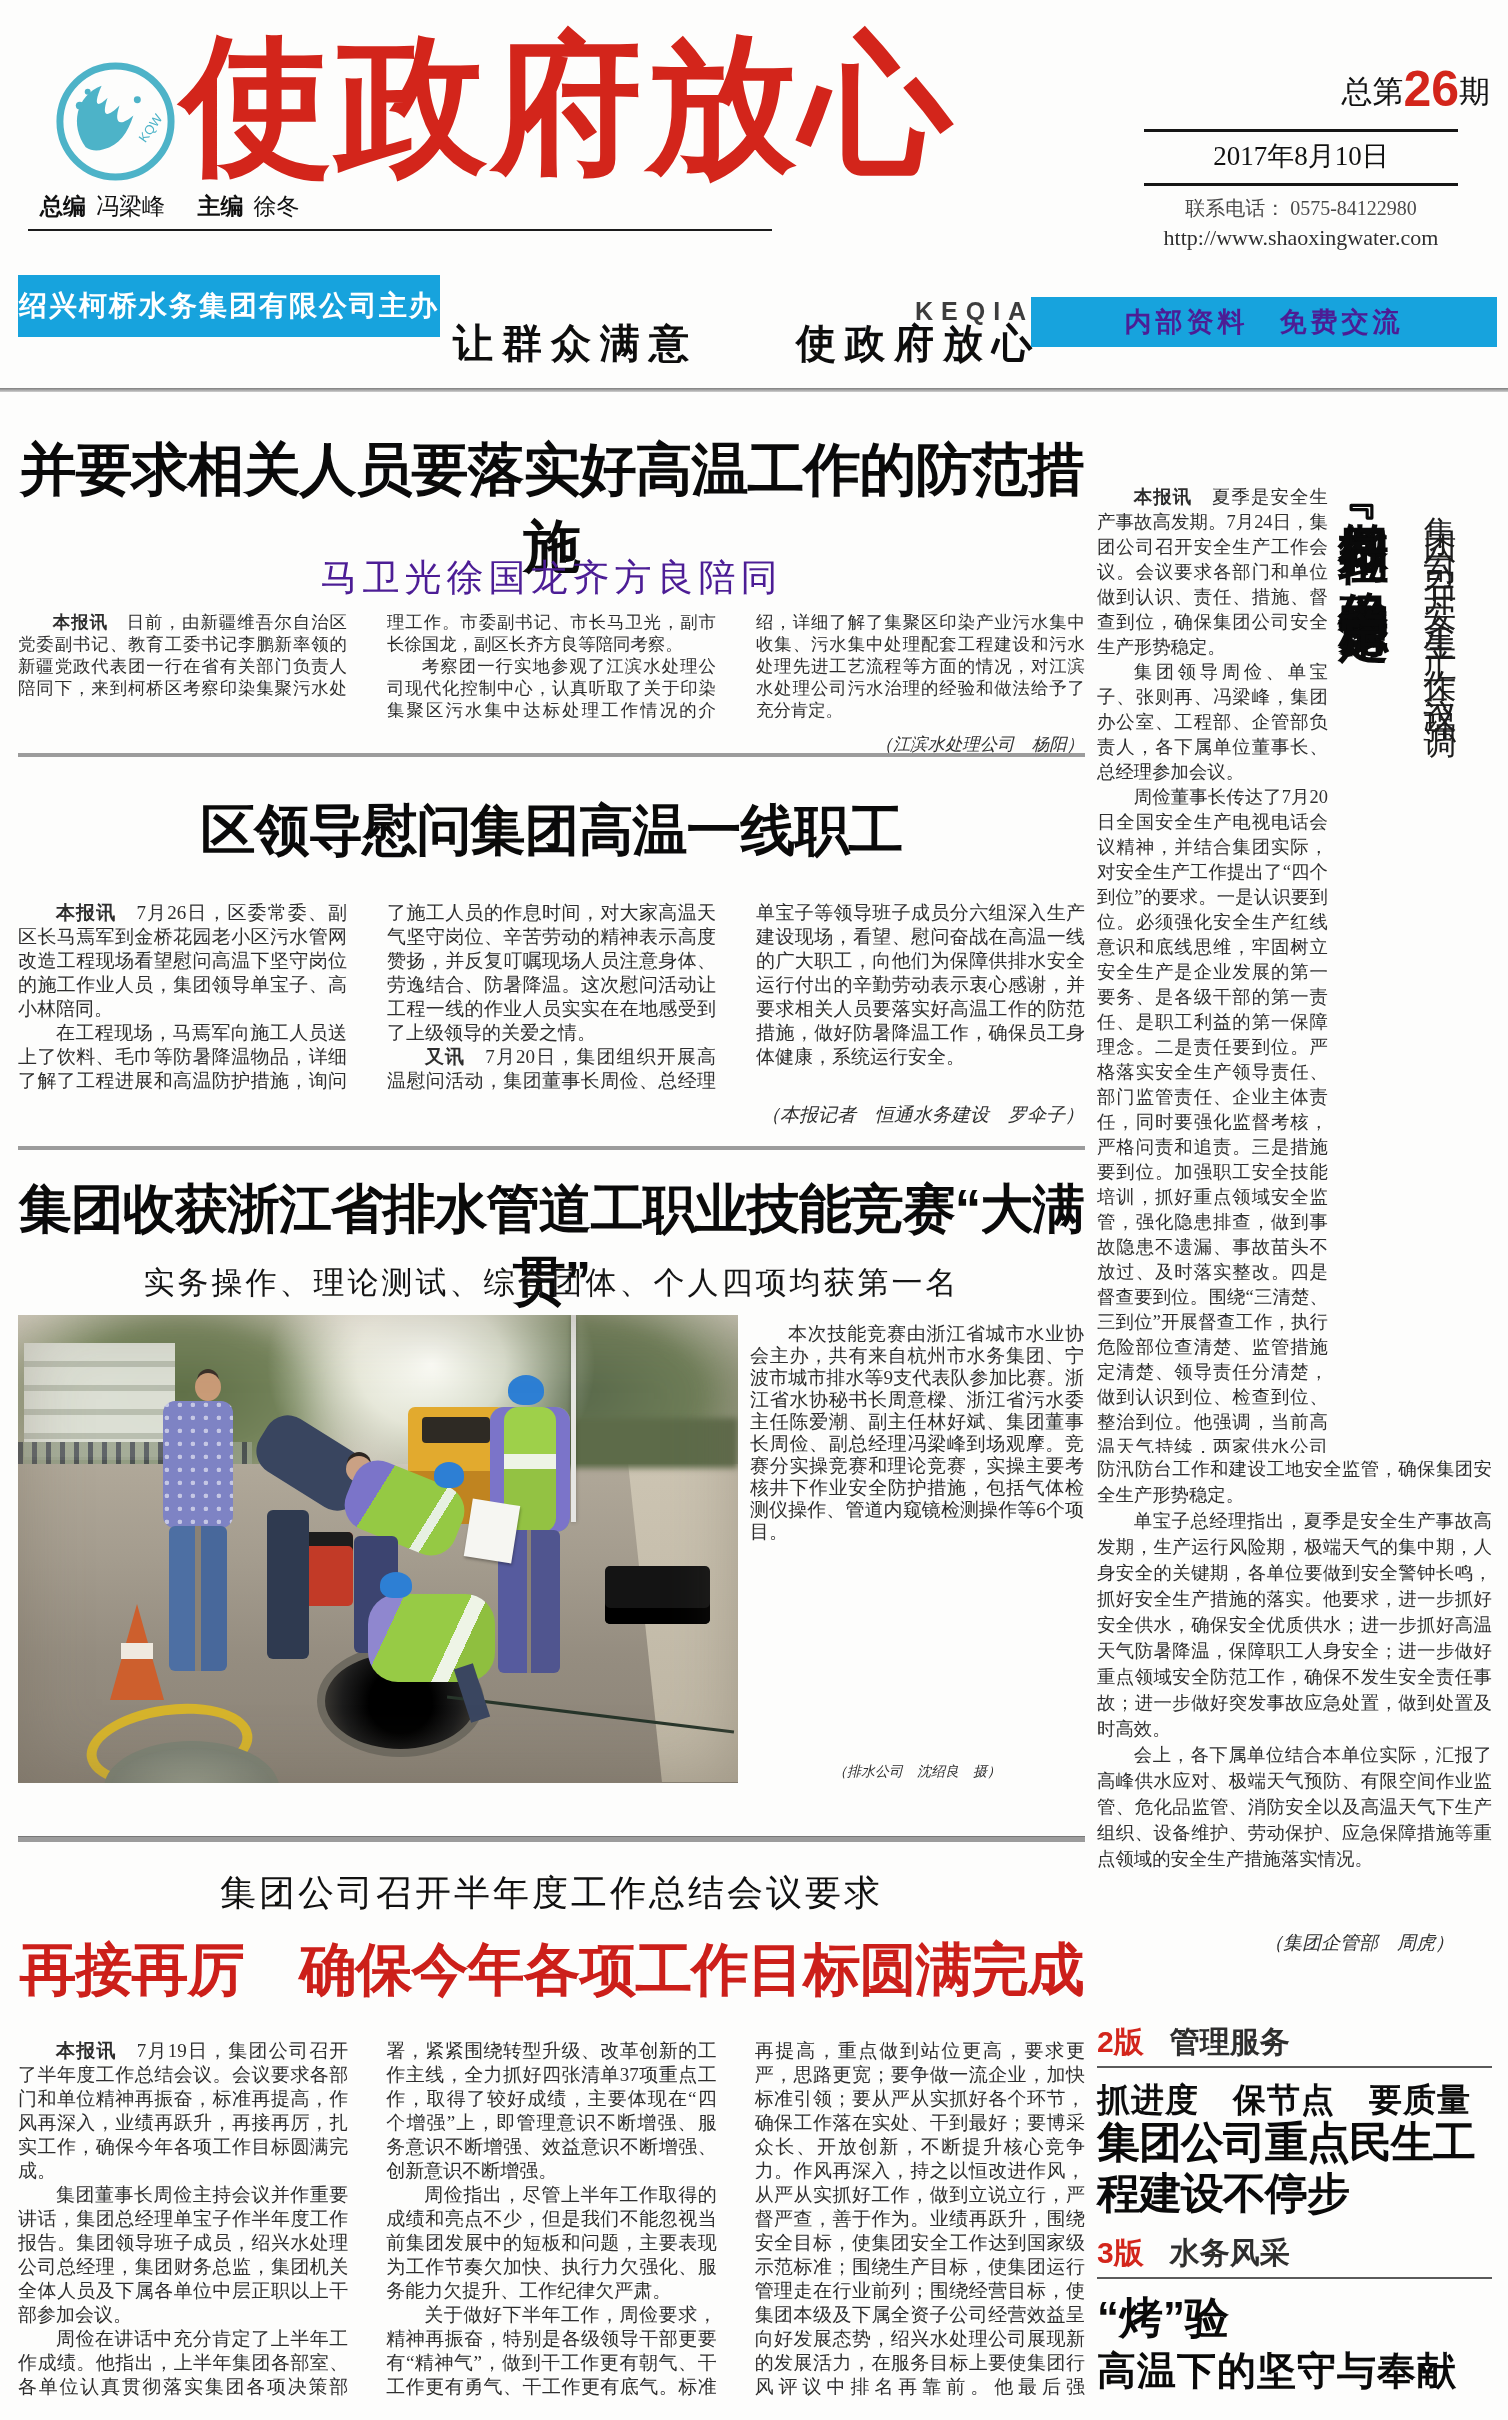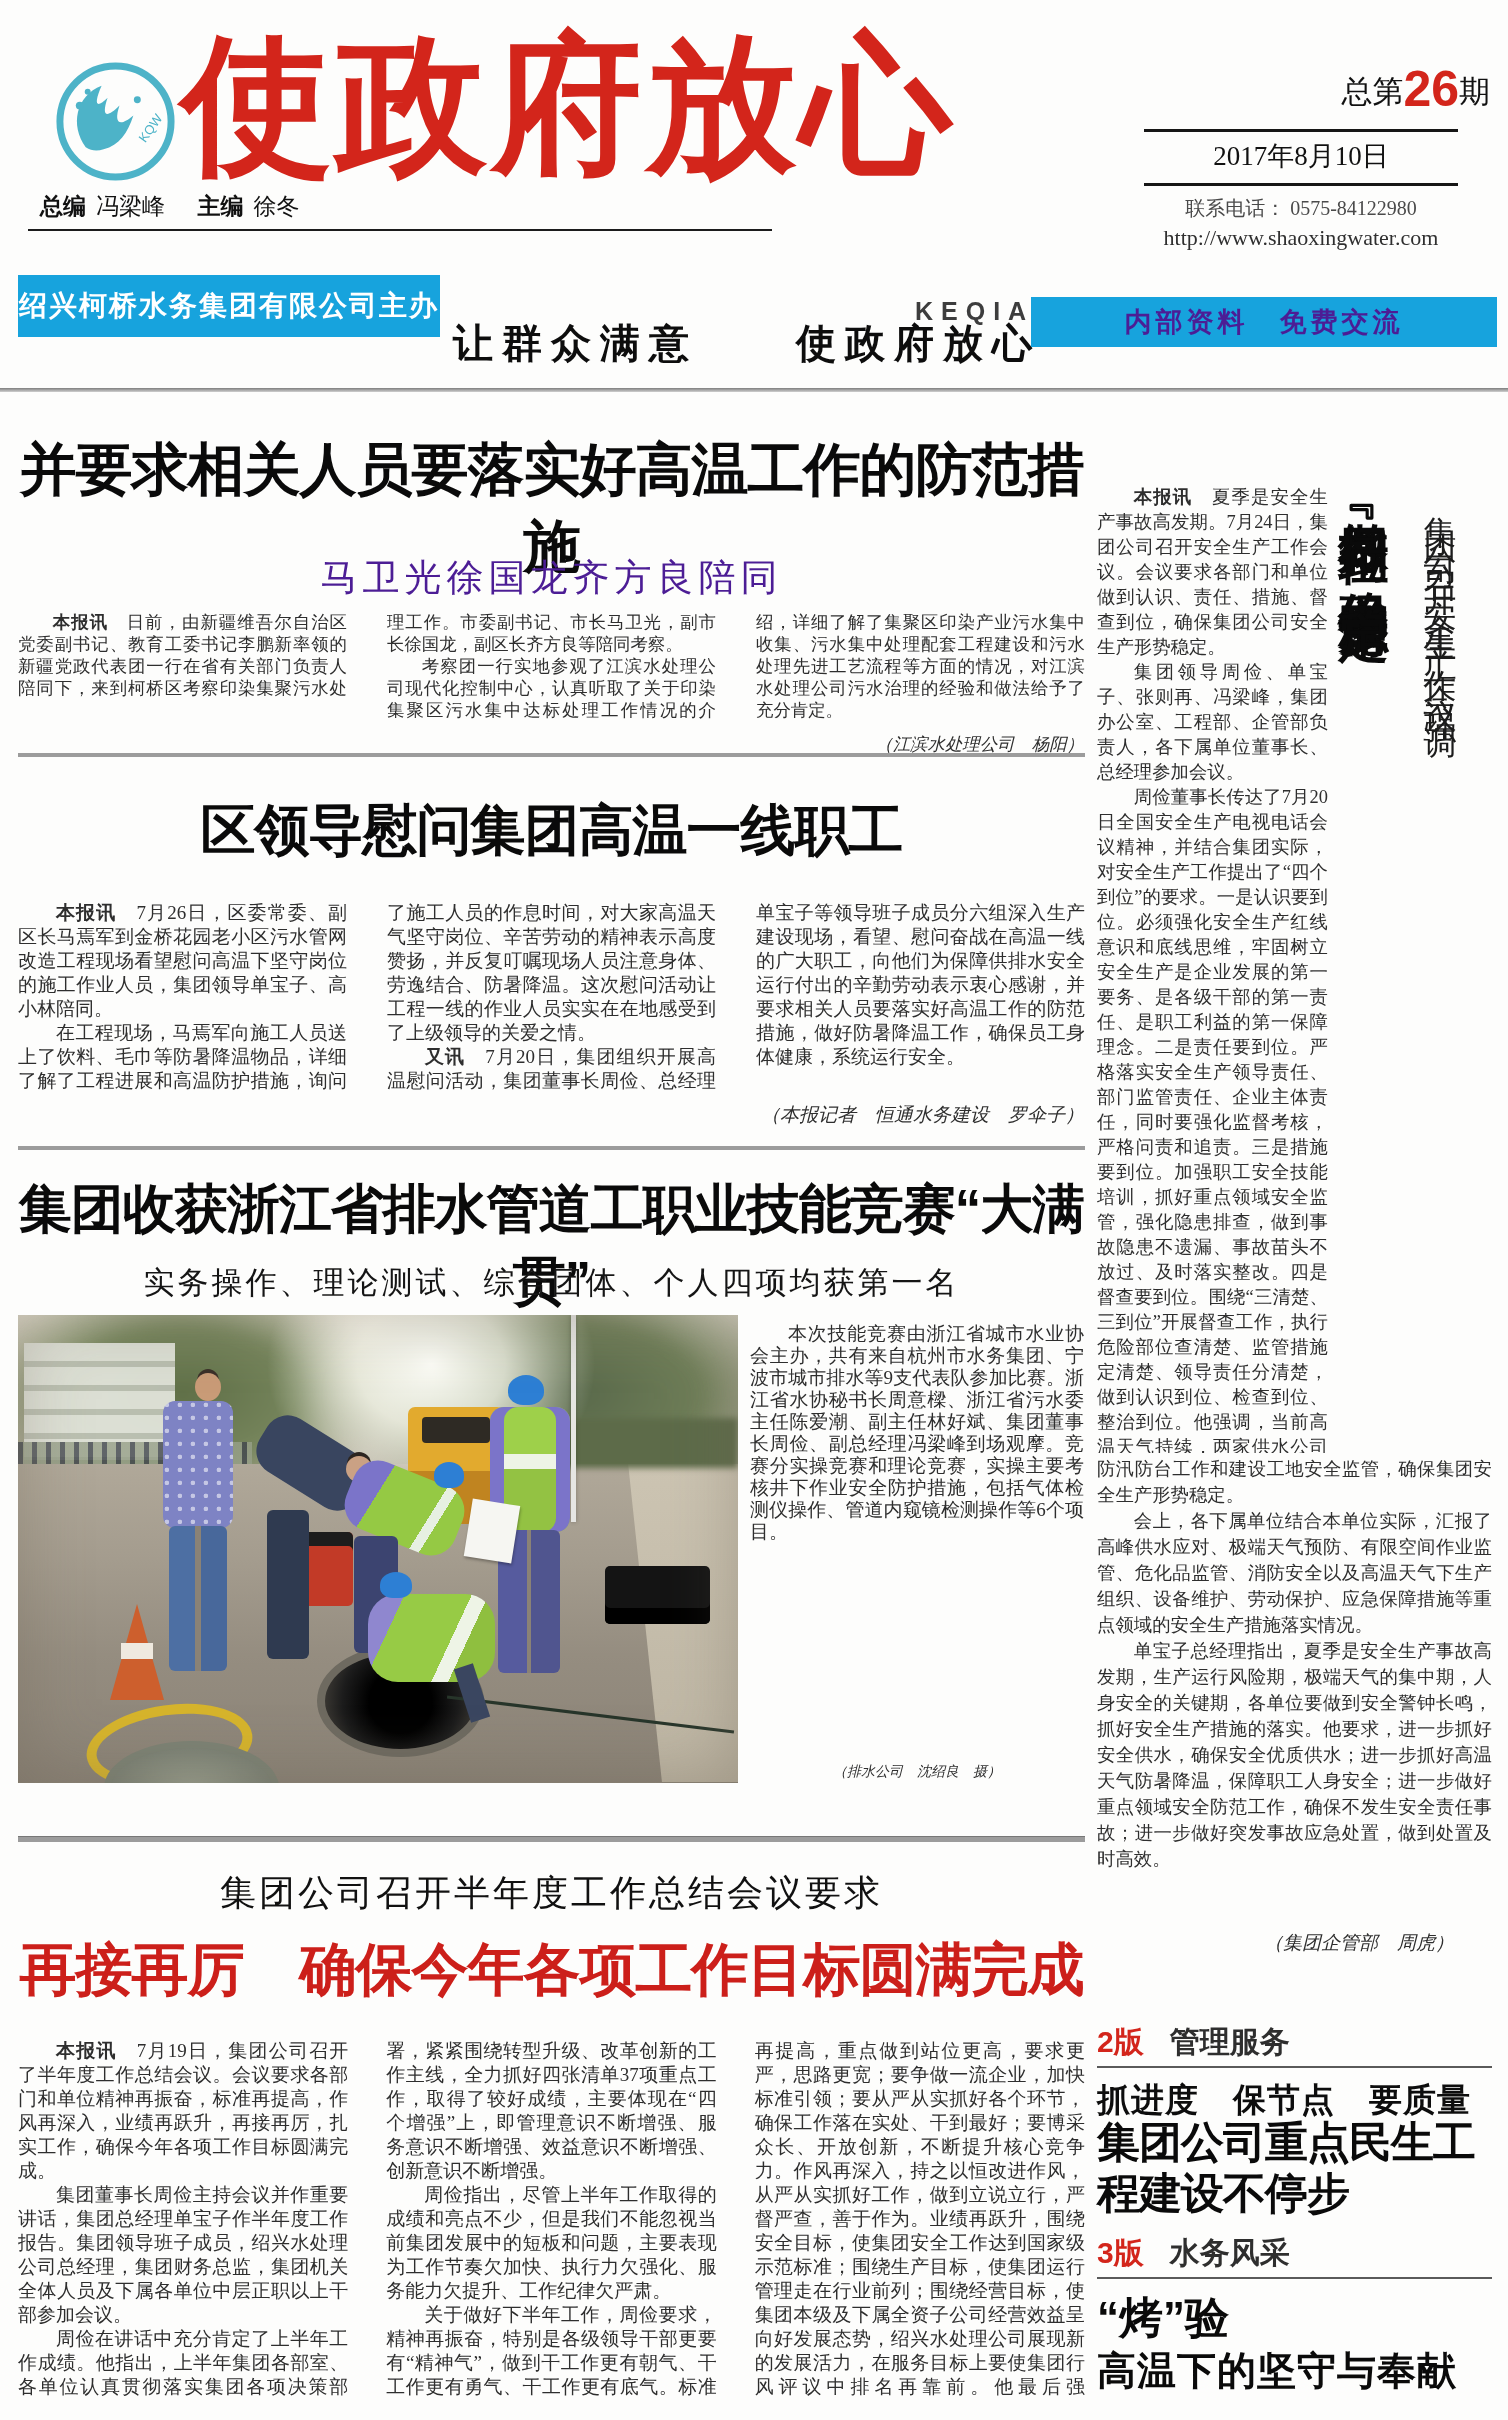--- a/index.html
+++ b/index.html
@@ -259,22 +259,22 @@
 
 <div class="abs rc-bodyA body-txt">
     <p><b>本报讯　</b>夏季是安全生产事故高发期。7月24日，集团公司召开安全生产工作会议。会议要求各部门和单位做到认识、责任、措施、督查到位，确保集团公司安全生产形势稳定。</p>
     <p>集团领导周俭、单宝子、张则再、冯梁峰，集团办公室、工程部、企管部负责人，各下属单位董事长、总经理参加会议。</p>
     <p>周俭董事长传达了7月20日全国安全生产电视电话会议精神，并结合集团实际，对安全生产工作提出了“四个到位”的要求。一是认识要到位。必须强化安全生产红线意识和底线思维，牢固树立安全生产是企业发展的第一要务、是各级干部的第一责任、是职工利益的第一保障理念。二是责任要到位。严格落实安全生产领导责任、部门监管责任、企业主体责任，同时要强化监督考核，严格问责和追责。三是措施要到位。加强职工安全技能培训，抓好重点领域安全监管，强化隐患排查，做到事故隐患不遗漏、事故苗头不放过、及时落实整改。四是督查要到位。围绕“三清楚、三到位”开展督查工作，执行危险部位查清楚、监管措施定清楚、领导责任分清楚，做到认识到位、检查到位、整治到位。他强调，当前高温天气持续，两家供水公司要全力做好安全供水，同时，也要高度重视</p>
   </div>
 <div class="abs v-head hei">做好『四个到位』　确保安全生产形势稳定</div>
 <div class="abs v-strap">集团公司召开安全生产工作会议强调</div>
 <div class="abs rc-bodyB body-txt">
     <p class="noindent">防汛防台工作和建设工地安全监管，确保集团安全生产形势稳定。</p>
+    <p>单宝子总经理指出，夏季是安全生产事故高发期，生产运行风险期，极端天气的集中期，人身安全的关键期，各单位要做到安全警钟长鸣，抓好安全生产措施的落实。他要求，进一步抓好安全供水，确保安全优质供水；进一步抓好高温天气防暑降温，保障职工人身安全；进一步做好重点领域安全防范工作，确保不发生安全责任事故；进一步做好突发事故应急处置，做到处置及时高效。</p>
     <p>会上，各下属单位结合本单位实际，汇报了高峰供水应对、极端天气预防、有限空间作业监管、危化品监管、消防安全以及高温天气下生产组织、设备维护、劳动保护、应急保障措施等重点领域的安全生产措施落实情况。</p>
-    <p>单宝子总经理指出，夏季是安全生产事故高发期，生产运行风险期，极端天气的集中期，人身安全的关键期，各单位要做到安全警钟长鸣，抓好安全生产措施的落实。他要求，进一步抓好安全供水，确保安全优质供水；进一步抓好高温天气防暑降温，保障职工人身安全；进一步做好重点领域安全防范工作，确保不发生安全责任事故；进一步做好突发事故应急处置，做到处置及时高效。</p>
   </div>
 <div class="abs rc-sig sig">（集团企管部　周虎）</div>
 
 <div class="abs t2-row teaser-row hei">
   <span class="page-badge">2版</span><span>管理服务</span>
 </div>
 <div class="abs t2-rule"></div>
 <div class="abs t2-kicker hei">抓进度　保节点　要质量</div>
 <div class="abs t2-title hei">集团公司重点民生工程建设不停步</div>
 

